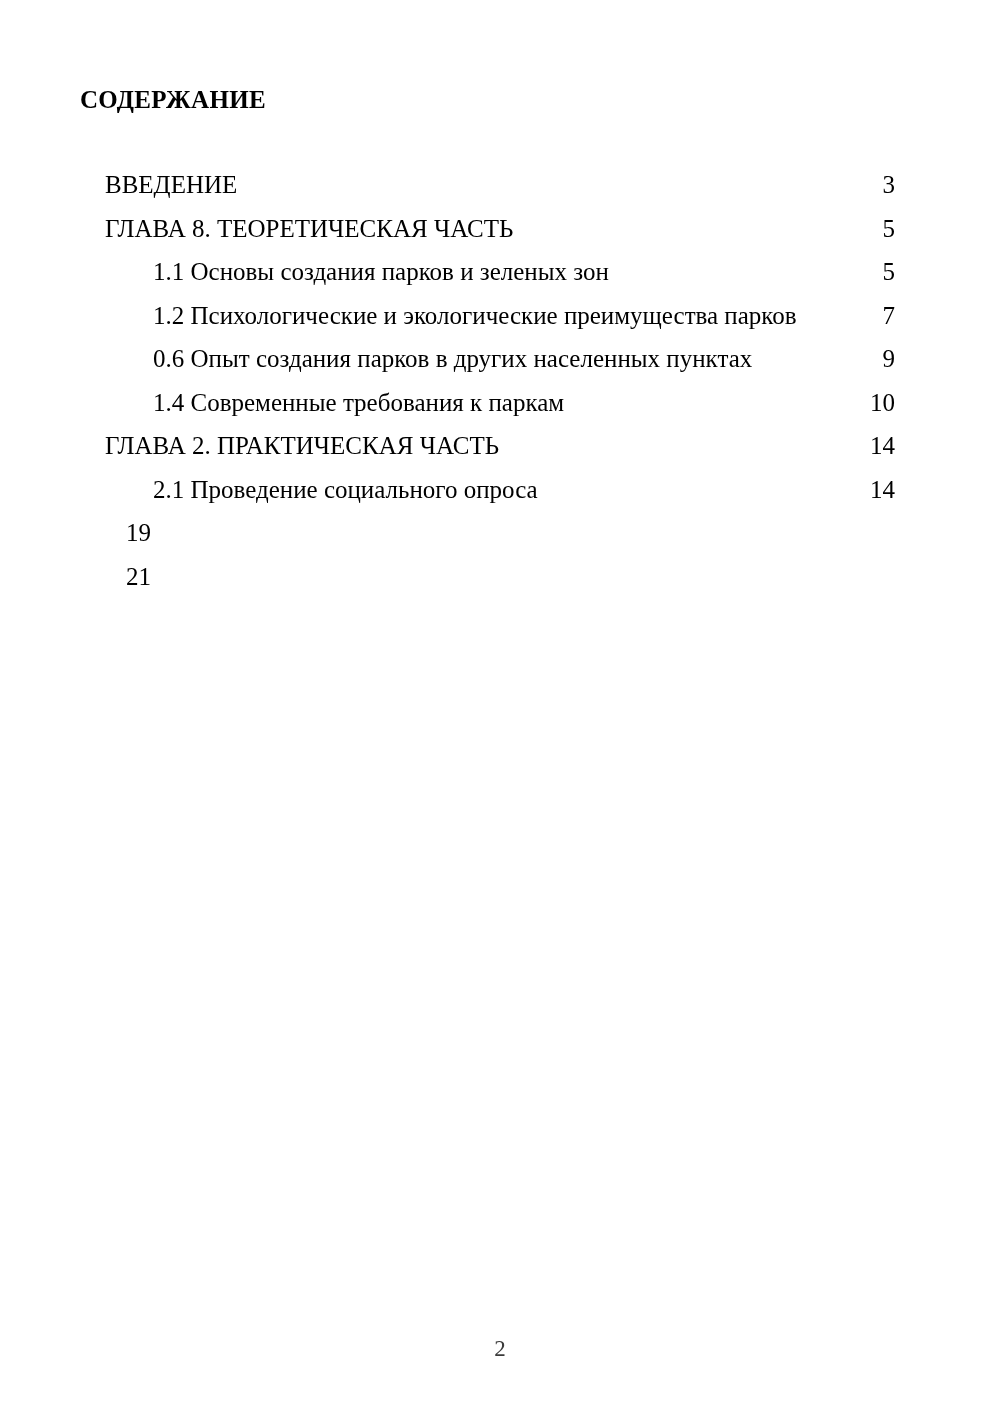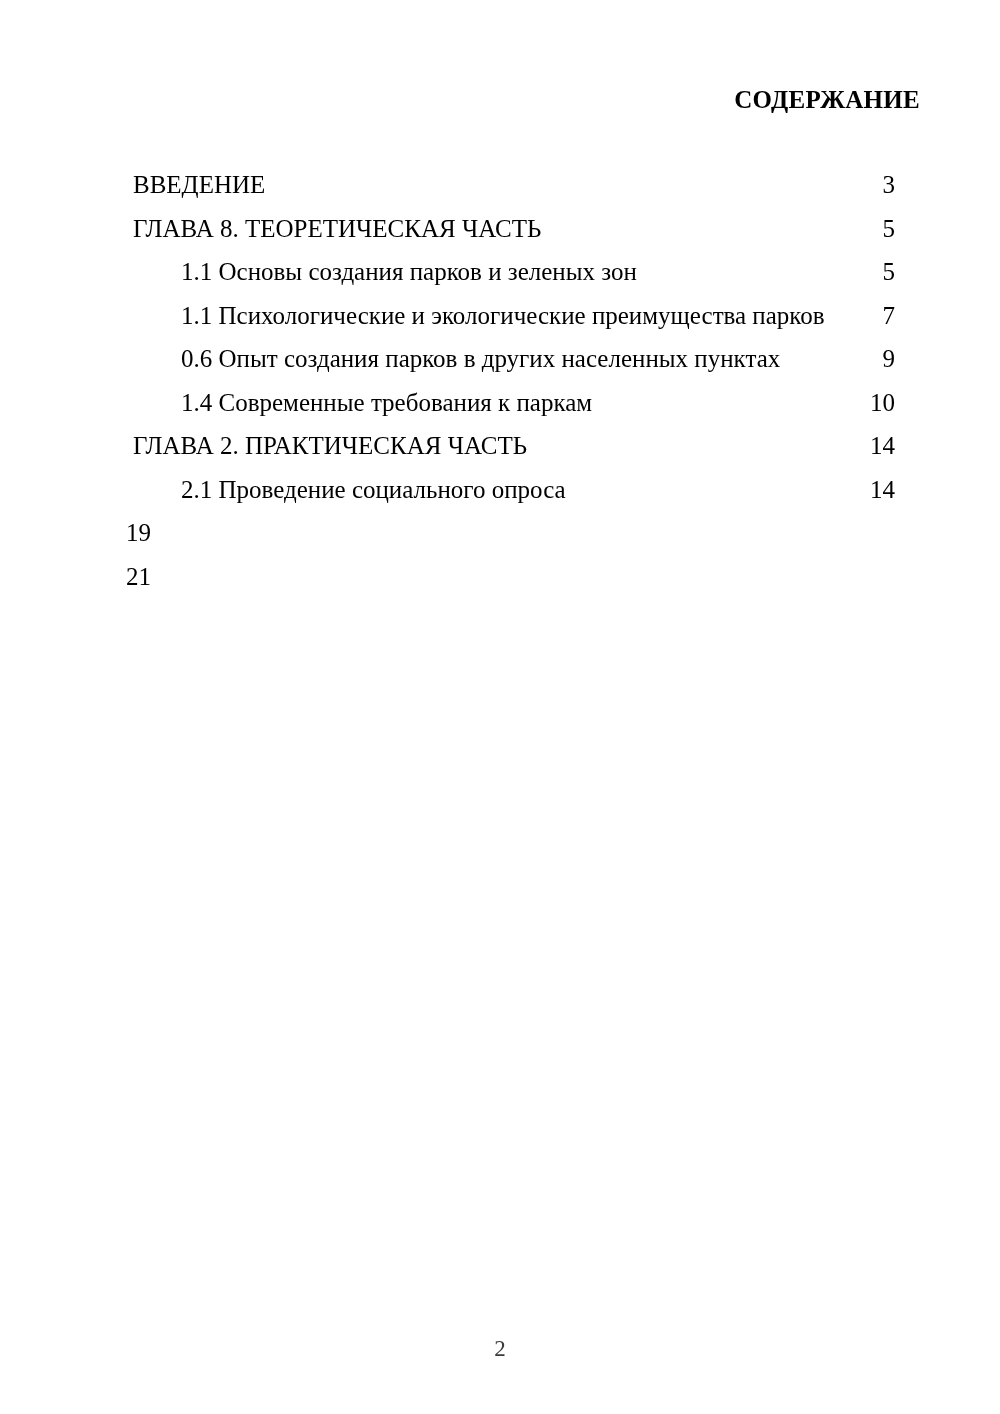--- a/index.html
+++ b/index.html
@@ -18,42 +18,41 @@
   .page {
     position: absolute;
     top: 0;
     left: 0;
     width: 1000px;
     height: 1414px;
     box-sizing: border-box;
     padding: 86px 80px 40px 80px;
   }
   .doc-title {
-    text-align: right;
+    text-align: left;
     font-weight: bold;
     font-size: 25px;
     letter-spacing: 0.3px;
     margin: 0 0 52px 0;
   }
   .toc {
     margin: 0 auto;
     width: 790px;
   }
   .toc-row {
     display: flex;
     align-items: flex-start;
     justify-content: space-between;
     font-size: 25px;
     line-height: 1.50;
     margin-bottom: 6px;
   }
   .toc-row .label {
     flex: 0 1 auto;
     max-width: 700px;
-    margin-left: 28px;
   }
   .toc-row .page-num {
     flex: 0 0 auto;
     text-align: right;
     min-width: 30px;
     margin-left: 16px;
   }
   .level-1 .label {
     padding-left: 0;
   }
@@ -93,21 +92,21 @@
       <span class="label">ГЛАВА 8. ТЕОРЕТИЧЕСКАЯ ЧАСТЬ</span>
       <span class="page-num">5</span>
     </div>
 
     <div class="toc-row level-2">
       <span class="label">1.1 Основы создания парков и зеленых зон</span>
       <span class="page-num">5</span>
     </div>
 
     <div class="toc-row level-2 multiline">
-      <span class="label">1.1 Психологические и экологические преимущества парков</span>
+      <span class="label">1.2 Психологические и экологические преимущества парков</span>
       <span class="page-num">7</span>
     </div>
 
     <div class="toc-row level-2">
       <span class="label">0.6 Опыт создания парков в других населенных пунктах</span>
       <span class="page-num">9</span>
     </div>
 
     <div class="toc-row level-2">
       <span class="label">1.4 Современные требования к паркам</span>

